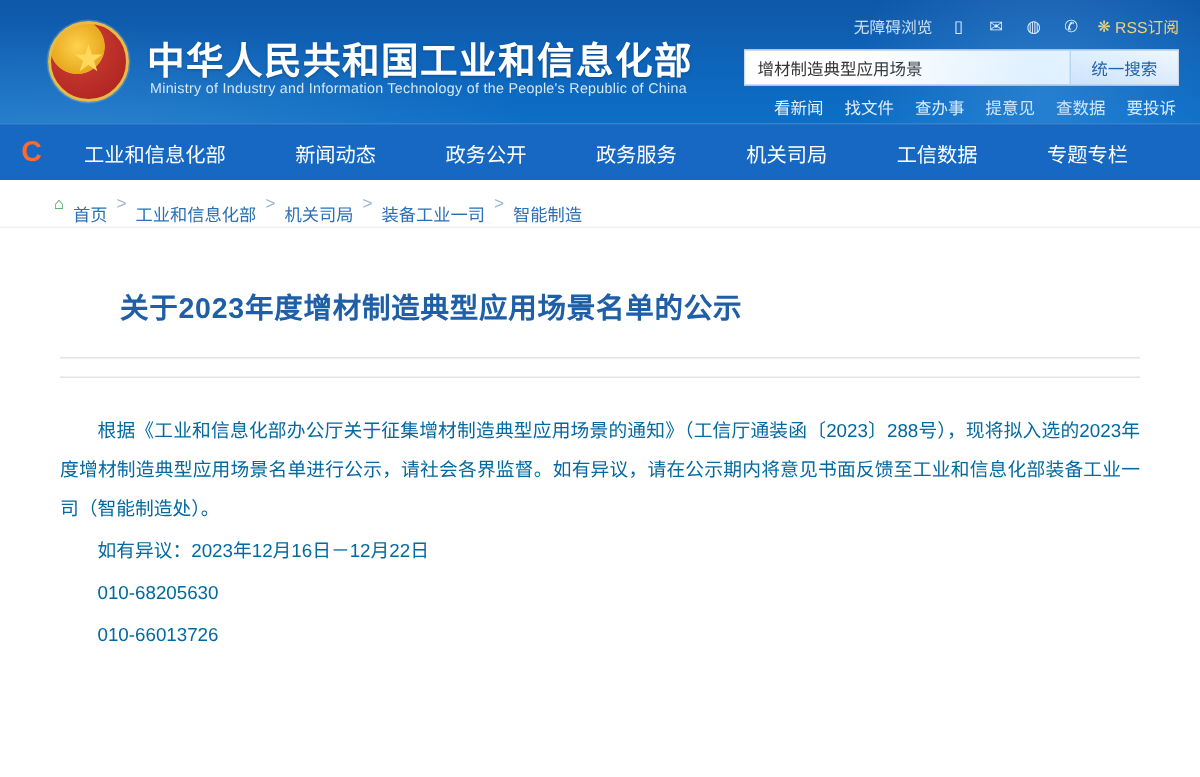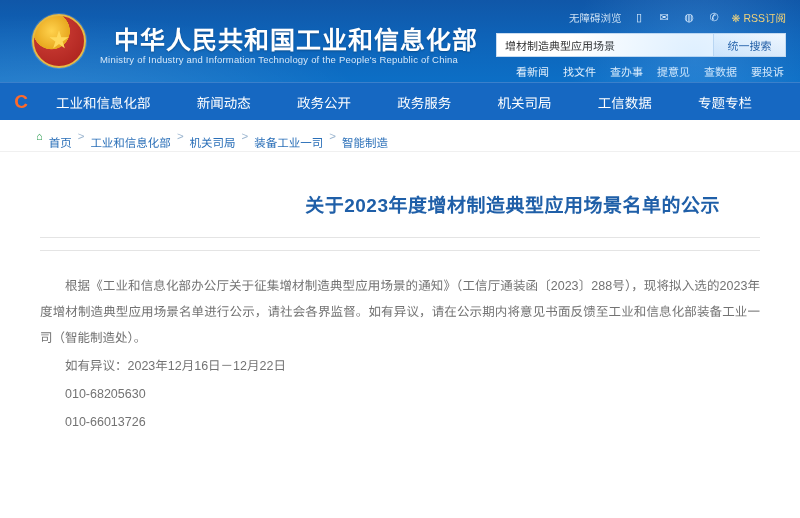--- a/index.html
+++ b/index.html
@@ -34,21 +34,21 @@
     width: 54px; height: 54px; border-radius: 50%;
     background: radial-gradient(circle at 35% 30%, #ffd24d 0%, #e8a81f 38%, #c1342d 39%, #a81f1a 100%);
     border: 2px solid #e7bb45;
     box-shadow: 0 0 0 1px rgba(255,255,255,0.18);
   }
   .emblem .star {
     position: absolute; left: 50%; top: 48%; transform: translate(-50%,-50%);
     color: #ffd95c; font-size: 20px; line-height: 1;
   }
   .site-title {
-    position: absolute; left: 114px; top: 20px;
+    position: absolute; left: 98px; top: 20px;
     color: #ffffff; font-size: 25px; font-weight: bold; letter-spacing: 1px;
     text-shadow: 0 1px 2px rgba(0,0,0,0.25);
   }
   .site-subtitle {
     position: absolute; left: 100px; top: 54px;
     color: #d5e7f8; font-size: 9.5px; letter-spacing: .2px;
   }
 
   
   .topbar {
@@ -121,32 +121,32 @@
   
   .page {
     padding: 0 0 0 0;
     background: #fff;
   }
   .content {
     margin: 0 40px;
     padding-top: 30px;
   }
   .art-title {
-    text-align: right; color: #1f5fa8; font-size: 19px; font-weight: bold;
+    text-align: left; color: #1f5fa8; font-size: 19px; font-weight: bold;
     letter-spacing: .5px; padding: 8px 40px 18px;
   }
   .divider { border-top: 1px solid #e4e4e4; margin: 2px 0 0; }
   .meta {
     display: flex; justify-content: center; gap: 26px;
     color: #888; font-size: 11px; padding: 13px 0 0;
   }
   .meta-div { border-top: 1px solid #e4e4e4; margin-top: 12px; }
 
   .body-text {
-    padding: 22px 0 0; color: #737373; font-size: 12.5px; line-height: 26px;
+    padding: 22px 0 0; color: #0369a1; font-size: 12.5px; line-height: 26px;
   }
   .body-text p { margin: 0 0 2px; text-align: justify; }
   .indent { text-indent: 2em; }
   .tel-row { display: flex; }
   .tel-row .lbl { width: 5.2em; display: inline-block; }
 </style>
 </head>
 <body>
 
 <div class="header">

